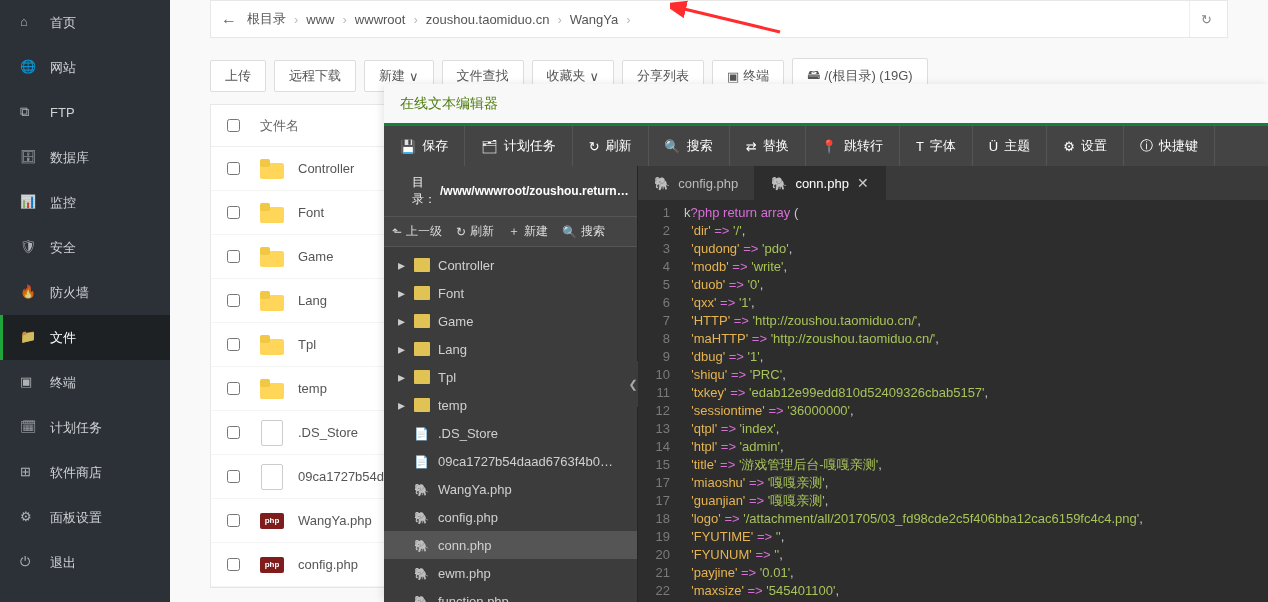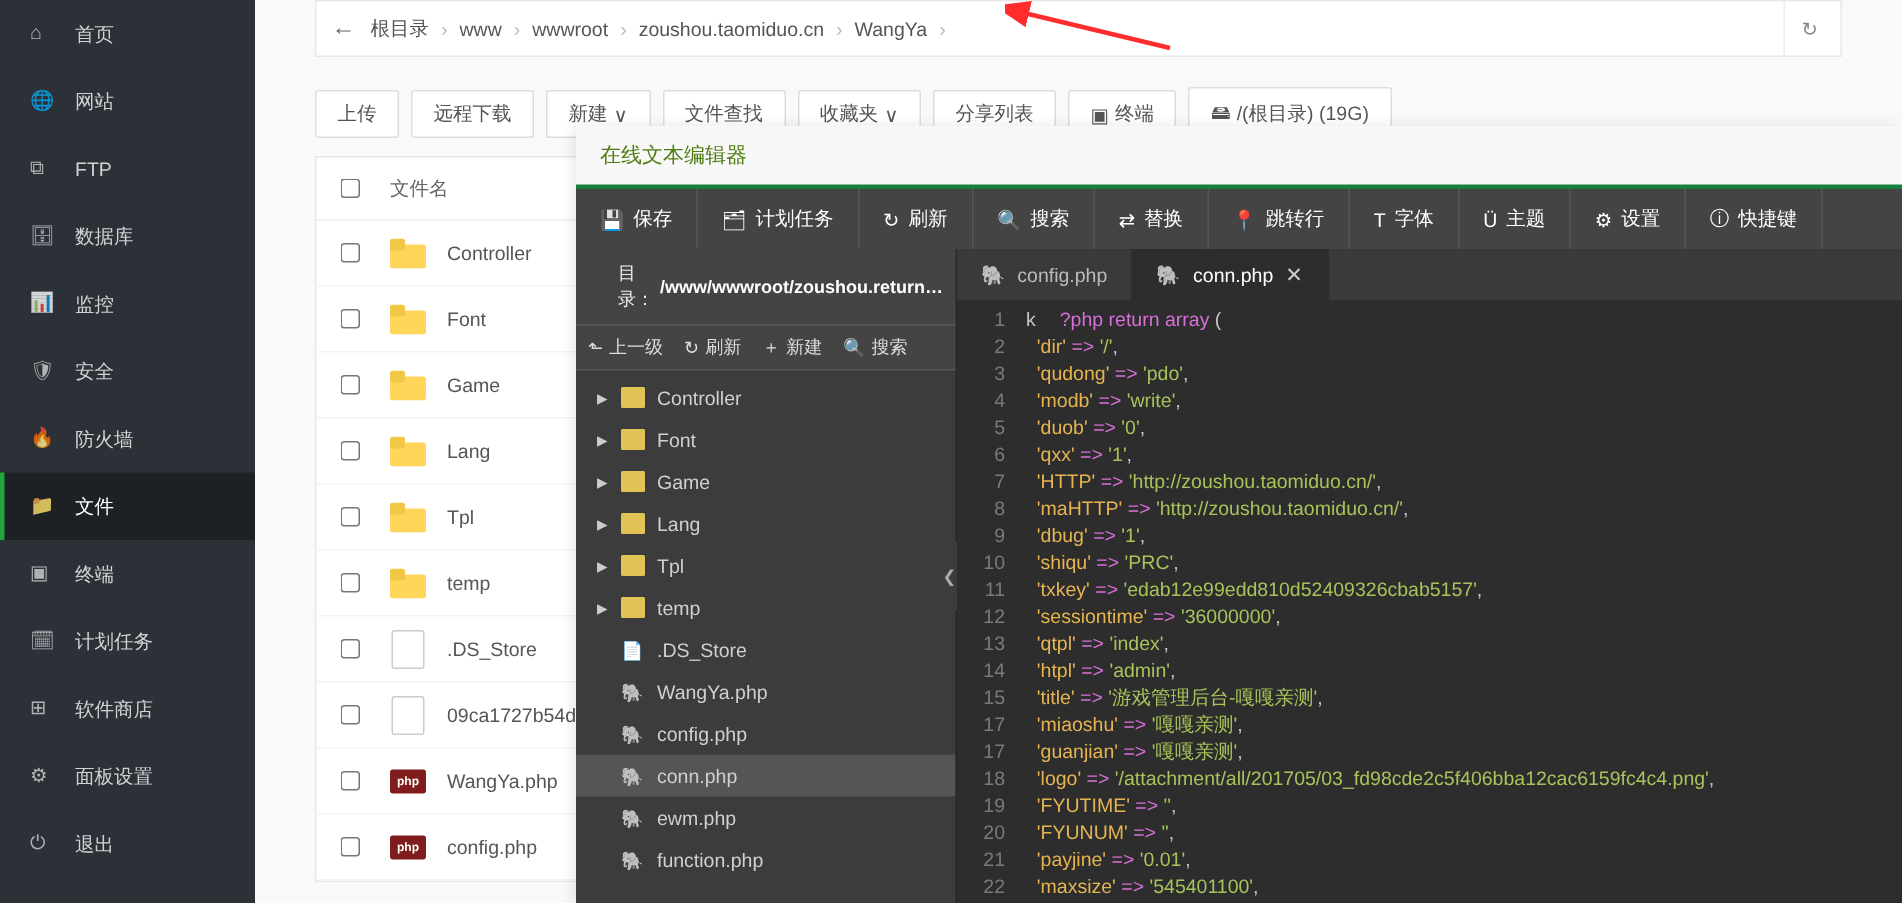--- a/index.html
+++ b/index.html
@@ -49,21 +49,21 @@
 .code { flex: 1; background: #2d2d2d; display: flex; font-family: Consolas, monospace; font-size: 13px; line-height: 18px; overflow: hidden;}
 .gutter { width: 40px; background: #2d2d2d; color: #7a7a7a; text-align: right; padding: 4px 8px 4px 0; user-select: none;}
 .gutter div { height: 18px; }
 .source { flex: 1; padding: 4px 0; white-space: pre; color: #d0d0d0; position:relative; }
 .source .line { height: 18px; padding-left: 6px; }
 .k-k { color: #d86fd8; } 
 .k-s { color: #a7c35a; } 
 .k-a { color: #e6b450; } 
 .k-o { color: #d86fd8; } 
 .k-p { color: #c8c8c8; } 
-.k-tag { color: #d86fd8; margin-left: 16px; }
+.k-tag { color: #d86fd8; }
 .handle { position:absolute; left:-10px; top:50%; width:10px; height:46px; background:#3c3c3c; border-radius:3px 0 0 3px; color:#aaa; display:flex; align-items:center; justify-content:center; font-size:11px; transform:translateY(-50%); cursor:pointer;}
 .watermark { position:absolute; left:530px; top:230px; color:#4a7ec2; opacity:0.6; font-size:30px; font-weight:bold; pointer-events:none; letter-spacing:2px; }
 .watermark2 { position:absolute; left:518px; top:287px; color:#4a7ec2; opacity:0.55; font-size:22px; font-weight:bold; pointer-events:none; letter-spacing:2px; }
 svg.arrow-svg { position:absolute; pointer-events:none; }
 </style>
 </head>
 <body>
 
 <div class="sidebar">
   <div class="sidebar-item">
@@ -363,20 +363,25 @@
           </div>
           <div class="tree-item tree-folder">
             <span class="caret">▸</span>
             <span class="ticon"></span>
             <span>temp</span>
           </div>
           <div class="tree-item tree-file">
             <span class="caret"></span>
             <span class="ticon"></span>
             <span>.DS_Store</span>
+          </div>
+          <div class="tree-item tree-file">
+            <span class="caret"></span>
+            <span class="ticon"></span>
+            <span>09ca1727b54daad6763f4b0…</span>
           </div>
           <div class="tree-item tree-php">
             <span class="caret"></span>
             <span class="ticon"></span>
             <span>WangYa.php</span>
           </div>
           <div class="tree-item tree-php">
             <span class="caret"></span>
             <span class="ticon"></span>
             <span>config.php</span>

